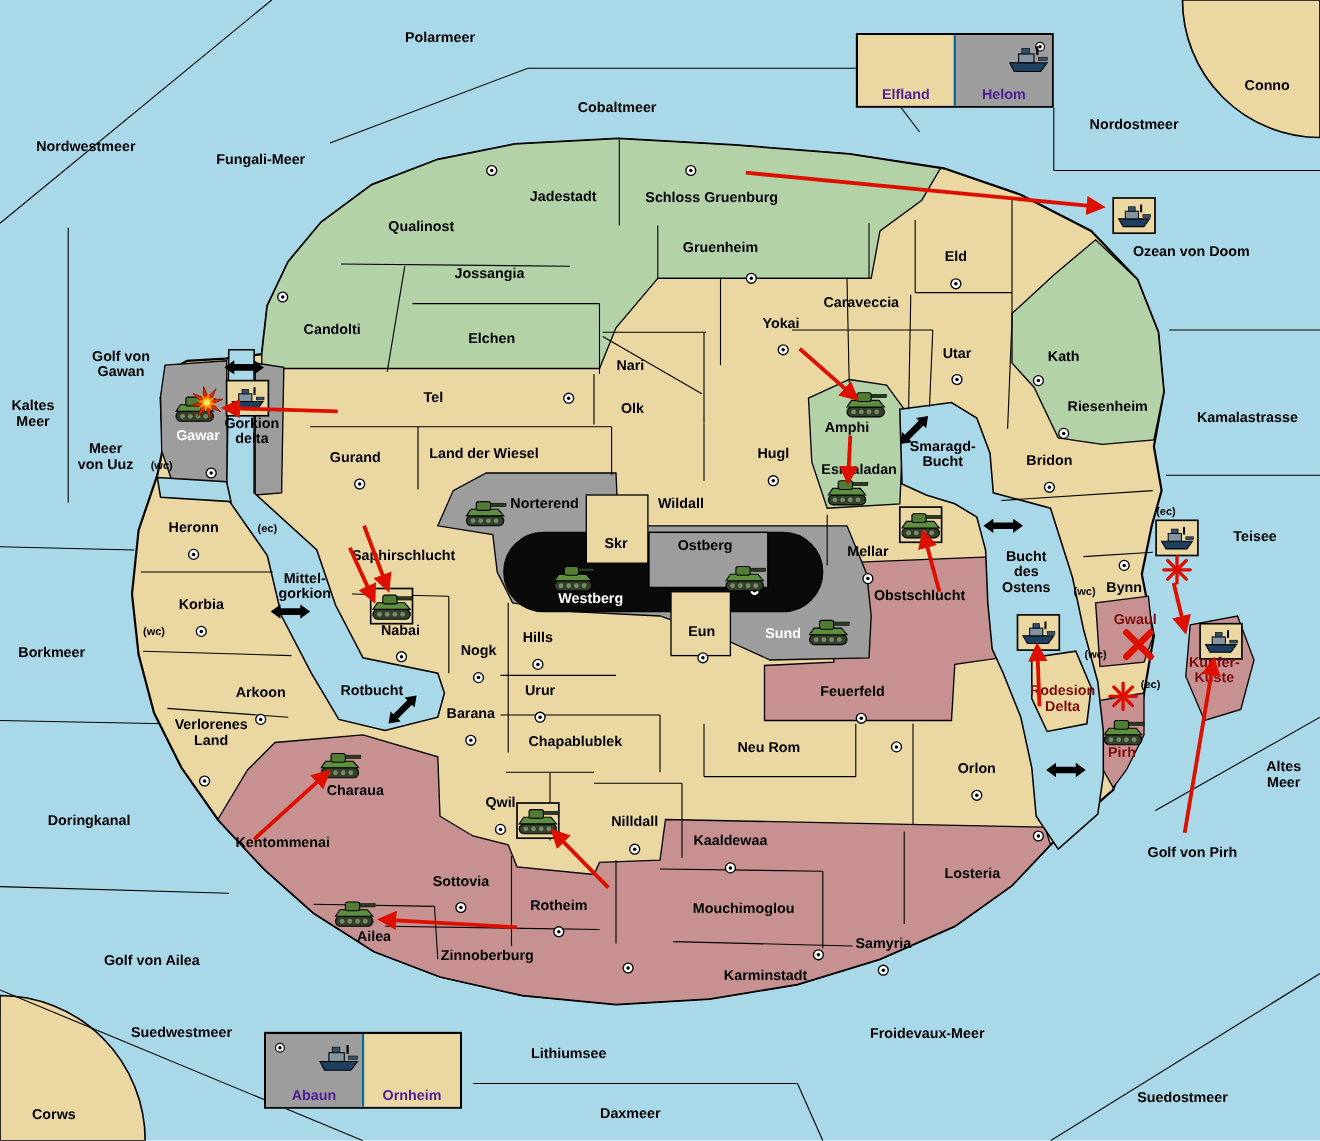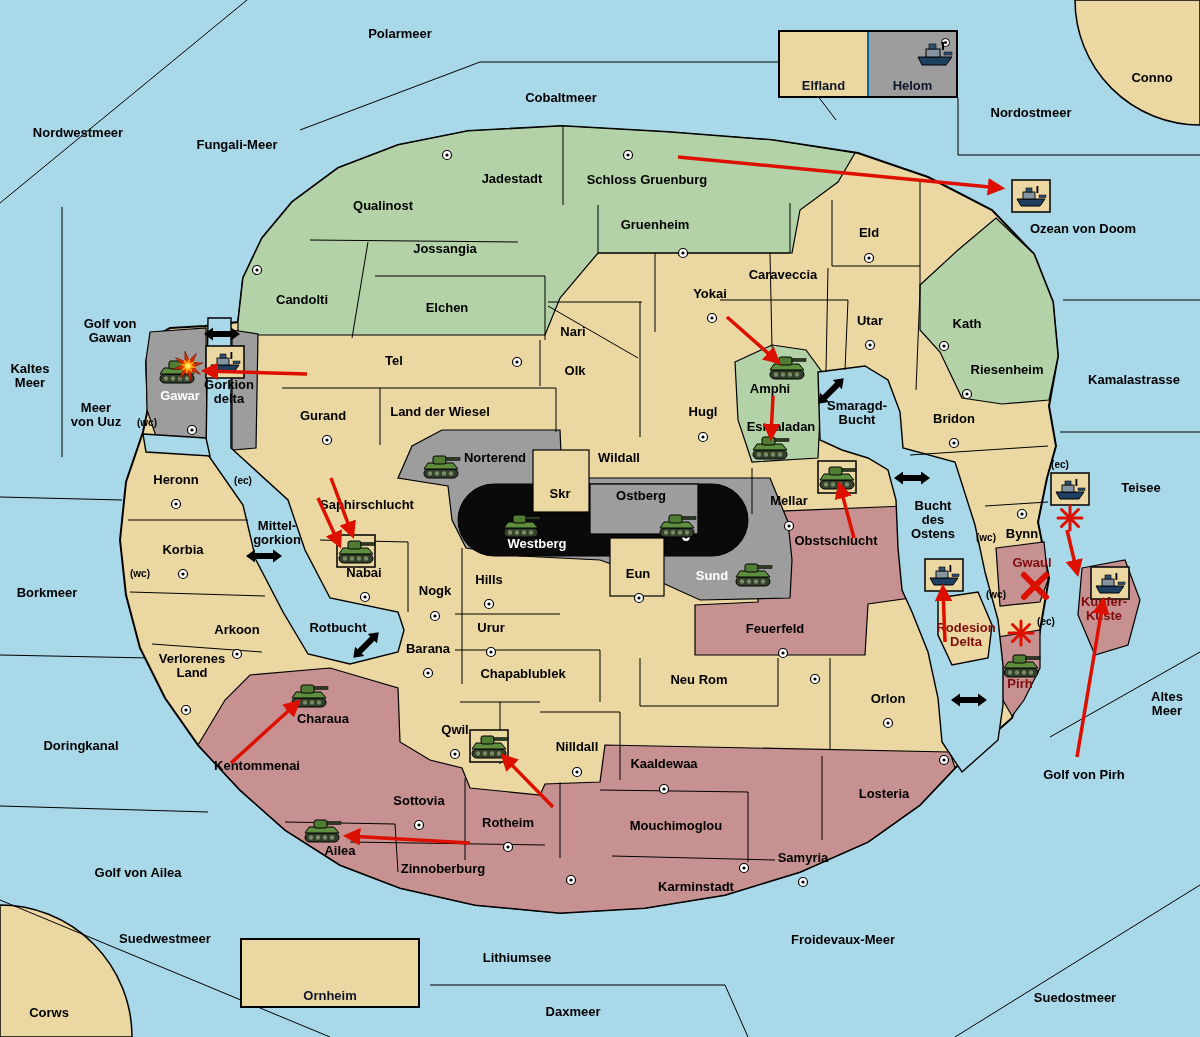--- a/index.html
+++ b/index.html
@@ -3,21 +3,21 @@
 <meta charset="utf-8">
 <style>
   html,body{margin:0;padding:0;background:#fff;}
   .map-wrap{position:relative;width:1200px;height:1037px;overflow:hidden;font-family:"Liberation Sans",sans-serif;padding-left:12px;}
   .map-wrap svg{position:absolute;left:0;top:0;}
   svg text{font-family:"Liberation Sans",sans-serif;font-weight:bold;}
   .legend{position:absolute;display:flex;border:2px solid #000;box-sizing:border-box;background:#fff;}
   .legend .cell{flex:1;position:relative;display:flex;flex-direction:column;align-items:center;justify-content:flex-end;padding-bottom:3px;}
   .cell.tan{background:#EBD7A1;} .cell.gray{background:#9D9D9D;}
   .cell + .cell{border-left:2px solid #0369a1;}
-  .cell .lbl{font:bold 13px "Liberation Sans",sans-serif;color:#0f172a;line-height:14px;}
+  .cell .lbl{font:bold 13px "Liberation Sans",sans-serif;color:#4c1d95;line-height:14px;}
   .cell .shipicon{position:absolute;top:6px;left:50%;transform:translateX(-50%);}
   .legend-north{left:778px;top:30px;width:180px;height:68px;}
   .legend-south{left:240px;top:938px;width:180px;height:70px;}
   .mdot{position:absolute;width:9px;height:9px;border:1px solid #000;border-radius:50%;background:#fff;box-sizing:border-box;}
   .mdot::after{content:"";position:absolute;left:2px;top:2px;width:3px;height:3px;border-radius:50%;background:#000;}
   .dot-tr{right:6px;top:6px;} .dot-tl{left:8px;top:8px;}
 </style>
 </head>
 <body>
 
@@ -606,17 +606,30 @@
           <rect x="-6" y="-9" width="7" height="5" fill="#31506E" stroke="#000" stroke-width="0.6"></rect>
           <rect x="7" y="-11" width="2" height="8" fill="#000"></rect>
           <rect x="9" y="-1" width="8" height="3" fill="#31506E" stroke="#000" stroke-width="0.5"></rect>
         </svg>
       </span>
       <span class="lbl">Helom</span>
     </div>
   </div>
 
   <div class="legend legend-south">
+    <div class="cell gray">
+      <span class="mdot dot-tl"></span>
+      <span class="shipicon">
+        <svg width="44" height="30" viewBox="-22 -15 44 30">
+          <polygon points="-17,4 17,4 11,12 -13,12" fill="#1E3F60" stroke="#000"></polygon>
+          <rect x="-9" y="-4" width="14" height="8" fill="#8494A0" stroke="#000"></rect>
+          <rect x="-6" y="-9" width="7" height="5" fill="#31506E" stroke="#000" stroke-width="0.6"></rect>
+          <rect x="7" y="-11" width="2" height="8" fill="#000"></rect>
+          <rect x="9" y="-1" width="8" height="3" fill="#31506E" stroke="#000" stroke-width="0.5"></rect>
+        </svg>
+      </span>
+      <span class="lbl">Abaun</span>
+    </div>
     <div class="cell tan">
       <span class="lbl">Ornheim</span>
     </div>
   </div>
 </div>
 
 </body></html>

